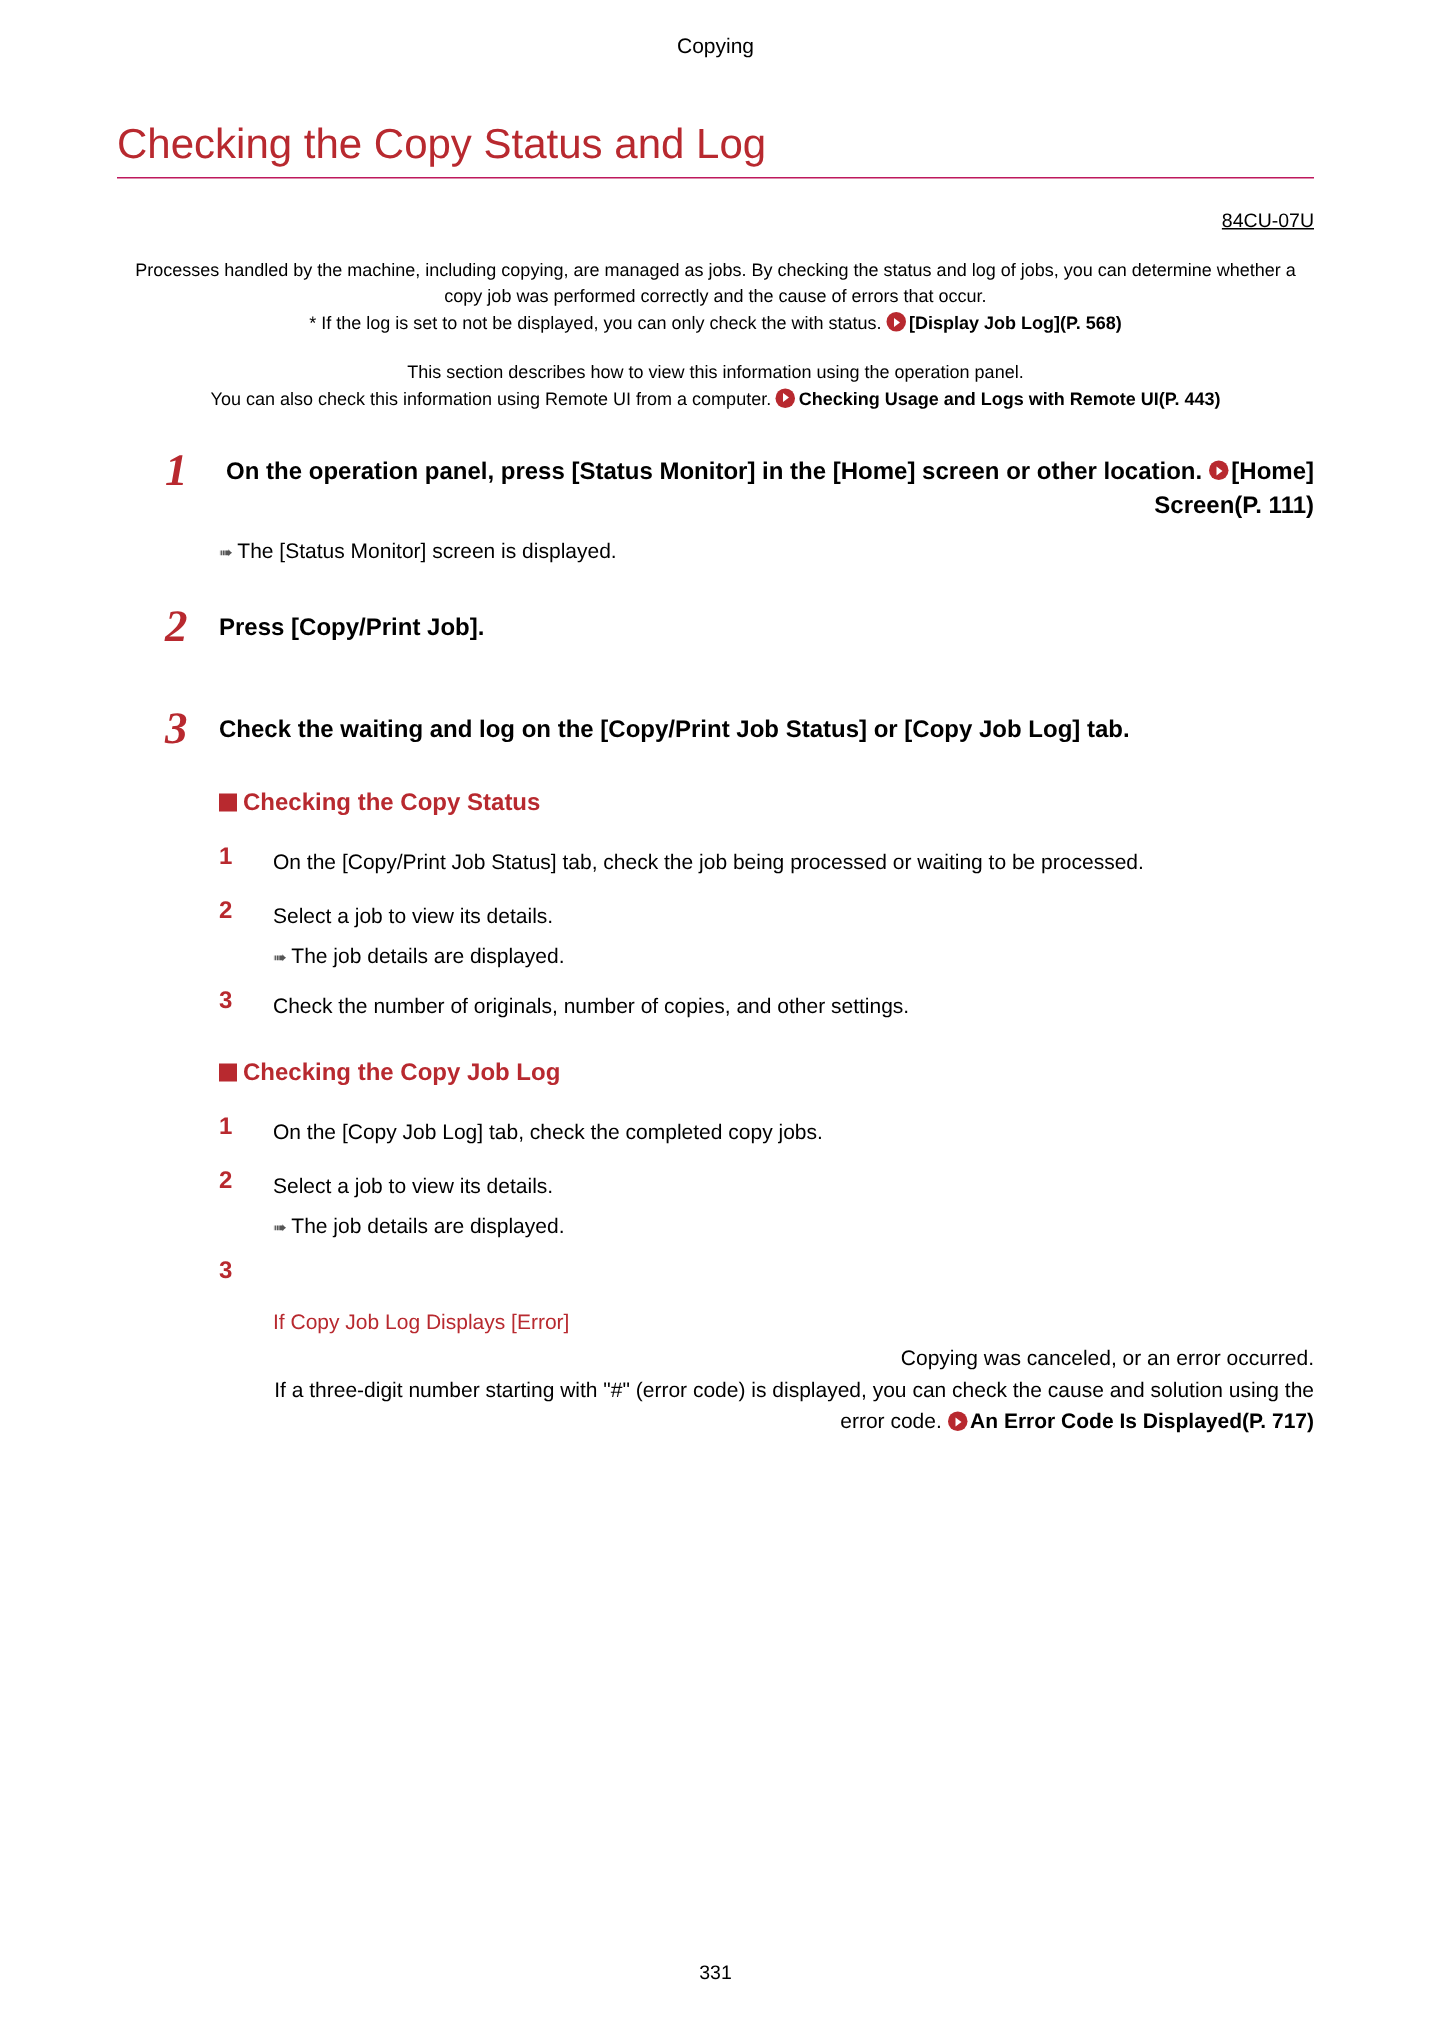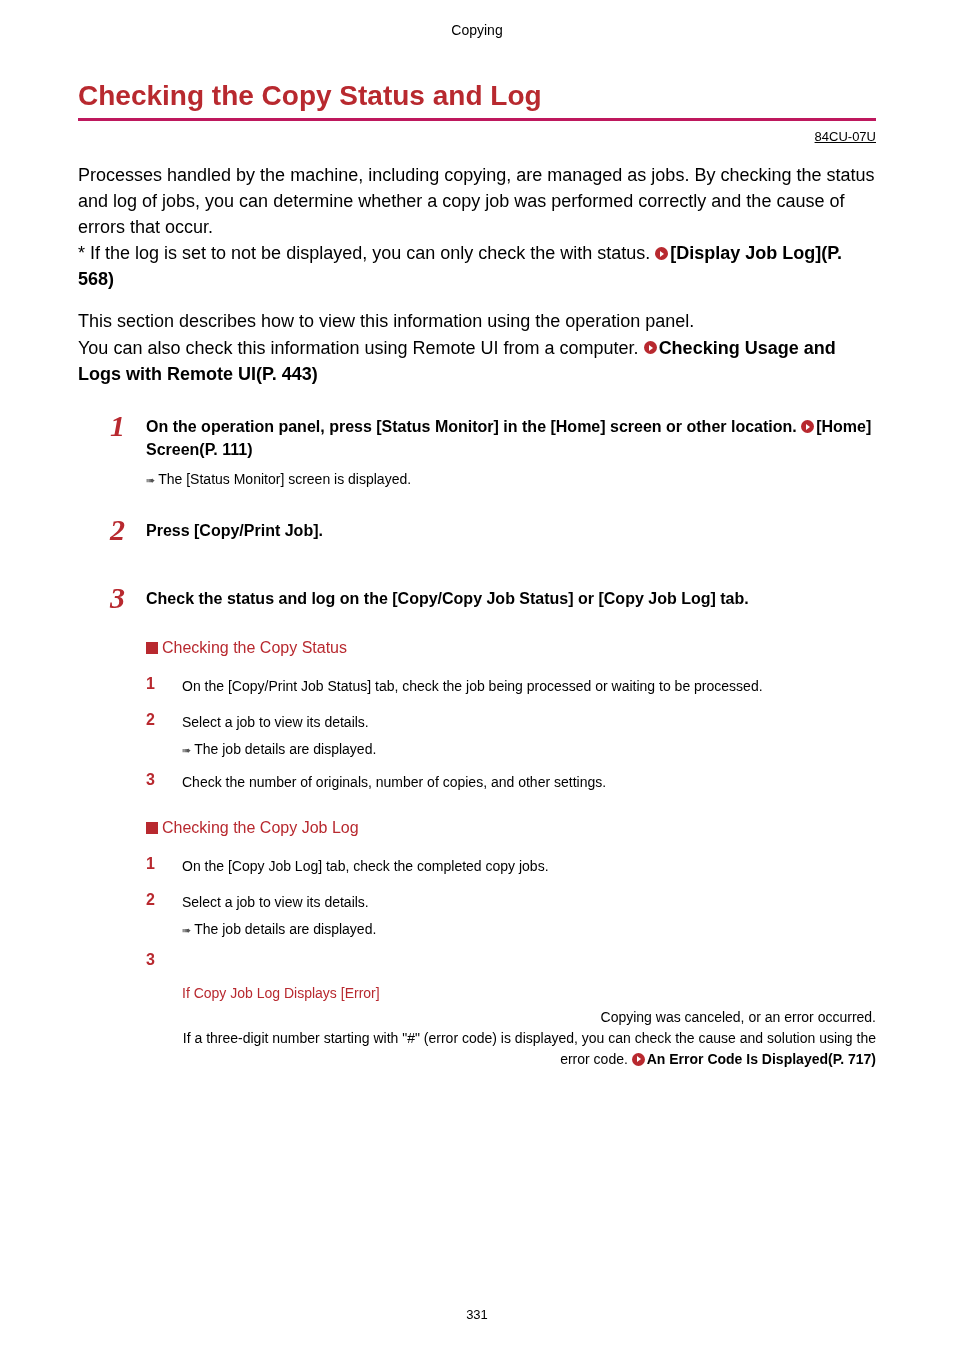--- a/index.html
+++ b/index.html
@@ -20,35 +20,36 @@
     }
     .header-section {
       text-align: center;
       font-size: 14px;
       margin-bottom: 42px;
       padding-top: 2px;
     }
     .page-title {
       color: #b8292f;
       font-size: 28px;
-      font-weight: bold;
-      border-bottom: 3px solid #be185d;
+      font-weight: normal;
+      border-bottom: 1px solid #be185d;
       padding-bottom: 6px;
-      margin-bottom: 8px;
+      margin-bottom: 20px;
     }
     .doc-code {
       text-align: right;
       font-size: 13px;
       margin-bottom: 18px;
       text-decoration: underline;
     }
     .intro-para {
-      font-size: 18px;
+      font-size: 12px;
       line-height: 1.45;
       margin-bottom: 16px;
+      text-align: center;
     }
     .link-bullet {
       display: inline-flex;
       align-items: center;
       justify-content: center;
       width: 13px;
       height: 13px;
       background: #b8292f;
       border-radius: 50%;
       color: #fff;
@@ -87,41 +88,42 @@
       line-height: 1;
       min-width: 30px;
       margin-right: 6px;
       font-family: Georgia, serif;
     }
     .big-step-text {
       font-size: 16px;
       font-weight: bold;
       line-height: 1.45;
       padding-top: 4px;
+      text-align: right;
     }
     .result-line {
       font-size: 14px;
       margin-left: 36px;
       margin-top: 8px;
       margin-bottom: 28px;
     }
     .result-arrow {
       display: inline-block;
       margin-right: 3px;
       color: #555;
       font-size: 11px;
     }
     .sub-section {
       margin-left: 36px;
       margin-top: 26px;
     }
     .sub-heading {
       color: #b8292f;
       font-size: 16px;
-      font-weight: normal;
+      font-weight: bold;
       margin-bottom: 18px;
     }
     .sub-heading-marker {
       display: inline-block;
       width: 12px;
       height: 12px;
       background: #b8292f;
       margin-right: 4px;
       vertical-align: middle;
       position: relative;
@@ -205,21 +207,21 @@
 
     <div class="big-step">
       <div class="big-step-num">2</div>
       <div class="big-step-text">Press [Copy/Print Job].</div>
     </div>
 
     <div class="spacer-28"></div>
 
     <div class="big-step">
       <div class="big-step-num">3</div>
-      <div class="big-step-text">Check the status and log on the [Copy/Copy Job Status] or [Copy Job Log] tab.</div>
+      <div class="big-step-text">Check the waiting and log on the [Copy/Print Job Status] or [Copy Job Log] tab.</div>
     </div>
 
     <div class="sub-section">
       <div class="sub-heading">
         <span class="sub-heading-marker"></span><span>Checking the Copy Status</span>
       </div>
       <div class="ss-step">
         <div class="ss-num">1</div>
         <div class="ss-text">On the [Copy/Print Job Status] tab, check the job being processed or waiting to be processed.</div>
       </div>

